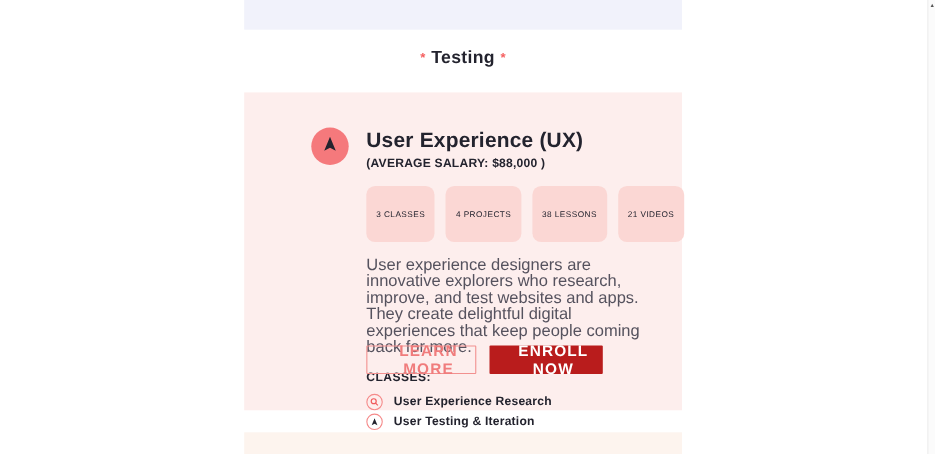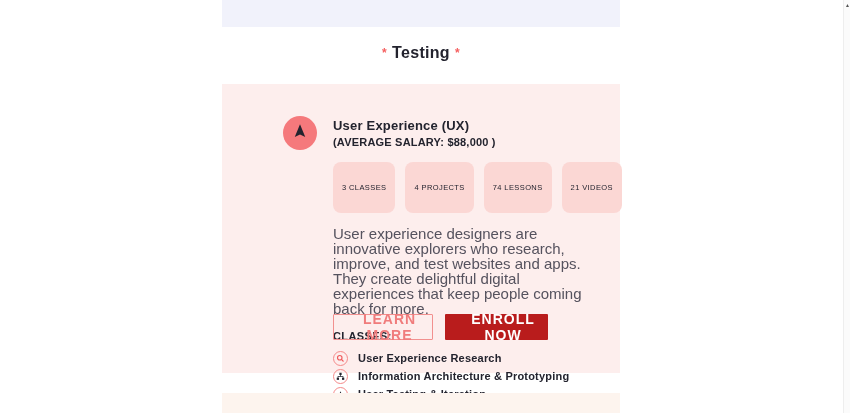--- a/index.html
+++ b/index.html
@@ -19,21 +19,21 @@
     position:relative; top:-1px; padding:0 5px; }
 
   .course-card { top:84px; height:289px; background:var(--card-bg); }
 
   .avatar { position:absolute; left:61px; top:32px; width:34px; height:34px;
     border-radius:50%; background:#f5797c; display:flex; align-items:center;
     justify-content:center; }
 
   .card-body { position:absolute; left:111px; top:34px; width:260px; }
 
-  .course-title { font-size:13px; font-weight:bold; color:var(--dark);
+  .course-title { font-size:19px; font-weight:bold; color:var(--dark);
     letter-spacing:.2px; }
   .course-salary { font-size:11px; font-weight:bold; color:var(--dark);
     margin-top:3px; letter-spacing:.2px; }
 
   .badges { display:flex; gap:10px; margin-top:14px; }
   .badge { background:var(--badge-bg); color:var(--dark); font-size:7.5px;
     font-weight:normal; letter-spacing:.4px; padding:21px 9px; border-radius:8px;
     white-space:nowrap; }
 
   .course-desc { margin-top:13px; width:256px; font-size:15px; color:#55525e;
@@ -86,51 +86,40 @@
       </span>
     </div>
 
     <div class="card-body">
       <div class="course-title">User Experience (UX)</div>
       <div class="course-salary">(AVERAGE SALARY: $88,000 )</div>
 
       <div class="badges">
         <span class="badge">3 CLASSES</span>
         <span class="badge">4 PROJECTS</span>
-        <span class="badge">74 LESSONS</span>
+        <span class="badge">38 LESSONS</span>
         <span class="badge">21 VIDEOS</span>
       </div>
 
       <div class="course-desc">User experience designers are innovative explorers who research, improve, and test websites and apps. They create delightful digital experiences that keep people coming back for more.</div>
 
       <div class="classes-heading">CLASSES:</div>
 
       <div class="class-list">
 
         <div class="class-item">
           <span class="class-icon">
             <svg width="9" height="9" viewBox="0 0 24 24">
               <circle cx="10" cy="10" r="6" fill="none" stroke="#f05a5c" stroke-width="3"></circle>
               <line x1="14.5" y1="14.5" x2="20" y2="20" stroke="#f05a5c" stroke-width="3"></line>
             </svg>
           </span>
           <span class="class-label">User Experience Research</span>
         </div>
 
-        <div class="class-item">
-          <span class="class-icon">
-            <svg width="9" height="9" viewBox="0 0 24 24">
-              <rect x="9" y="2" width="6" height="6" fill="#23232e"></rect>
-              <rect x="2" y="15" width="6" height="6" fill="#23232e"></rect>
-              <rect x="16" y="15" width="6" height="6" fill="#23232e"></rect>
-              <path d="M12 8 V12 M5 15 V12 H19 V15" stroke="#23232e" stroke-width="2" fill="none"></path>
-            </svg>
-          </span>
-          <span class="class-label">Information Architecture &amp; Prototyping</span>
-        </div>
 
         <div class="class-item">
           <span class="class-icon">
             <svg width="9" height="9" viewBox="0 0 24 24">
               <path d="M12 3 L19 20 L12 16.5 L5 20 Z" fill="#23232e"></path>
             </svg>
           </span>
           <span class="class-label">User Testing &amp; Iteration</span>
         </div>
 

